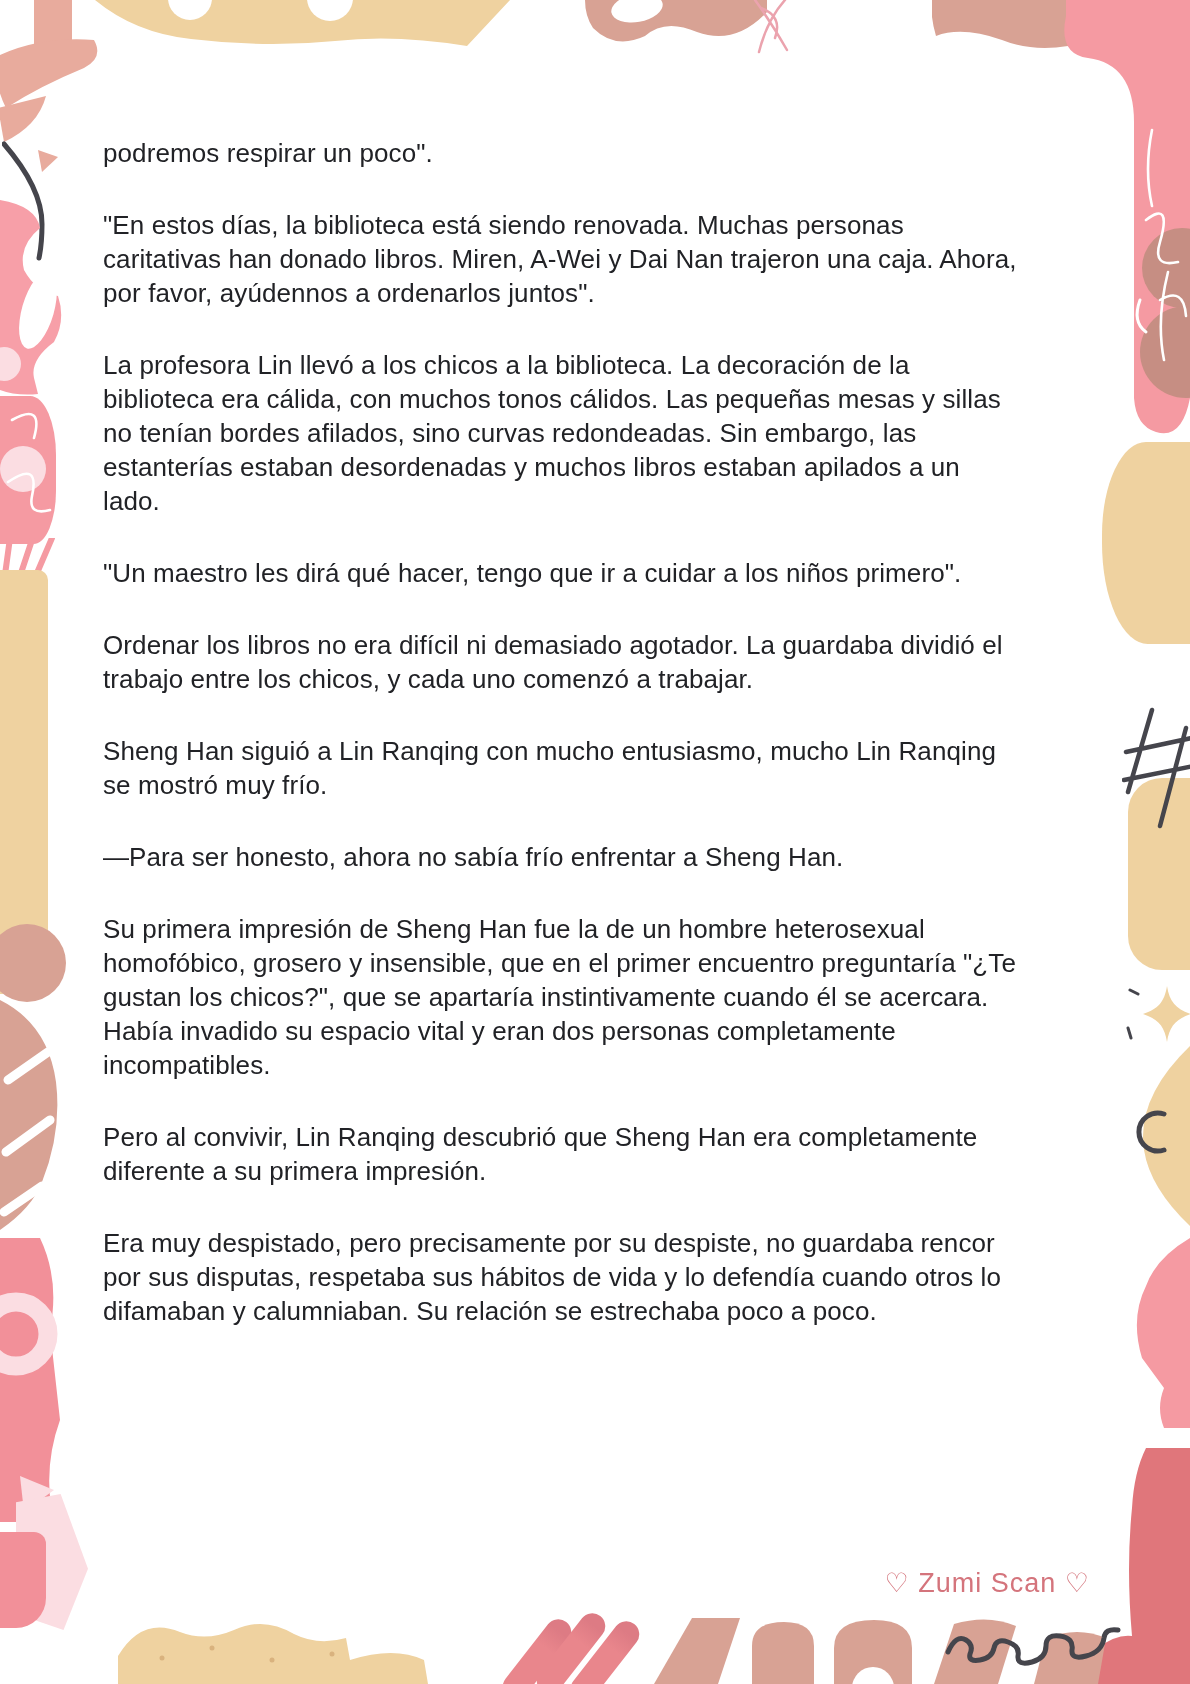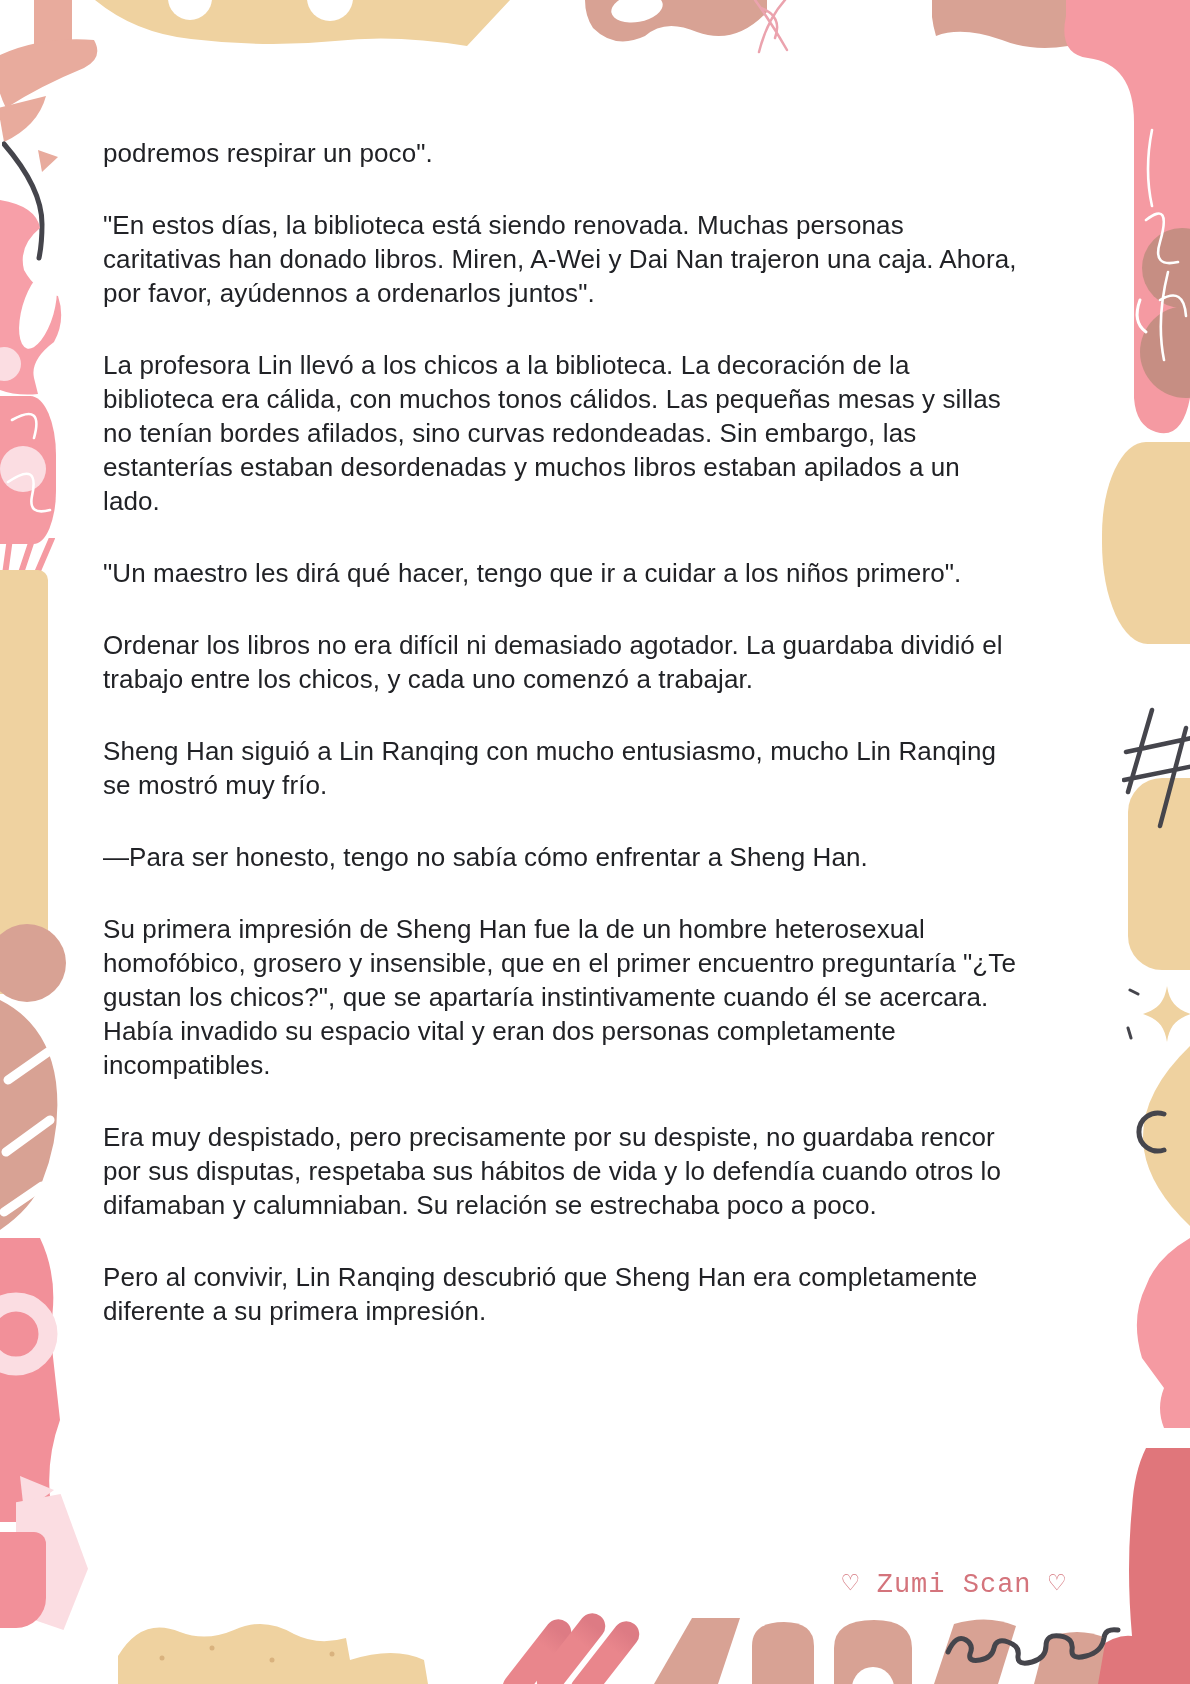--- a/index.html
+++ b/index.html
@@ -25,27 +25,26 @@
   }
   .content p {
     font-size: 26px;
     line-height: 34px;
     margin: 0 0 38px 0;
     letter-spacing: 0.1px;
   }
   .credit {
     position: absolute;
     top: 1567px;
-    right: 124px;
+    right: 100px;
     z-index: 3;
     font-size: 27px;
     color: #d4747c;
     letter-spacing: 1px;
     white-space: nowrap;
-    font-family: Liberation Mono, monospace;
   }
   
   .pink-left-2   { left:0; top:396px; width:56px; height:148px; background:#f59aa2; border-radius:0 46% 40% 0 / 0 40% 36% 0; }
   .lp-circle-2   { left:0; top:446px; width:46px; height:46px; background:#fbdde2; border-radius:50%; }
   .tan-left-band { left:0; top:570px; width:48px; height:424px; background:#efd2a0; border-radius:0 10px 14px 0; }
   .rose-circle-left { left:-12px; top:924px; width:78px; height:78px; background:#d8a294; border-radius:50%; }
   .lightpink-block { left:16px; top:1494px; width:72px; height:136px; background:#fbdde2;
                      clip-path: polygon(0 6%, 62% 0, 100% 55%, 66% 100%, 0 88%); }
   .coral-left-bottom { left:0; top:1532px; width:46px; height:96px; background:#f29099; border-radius:0 12px 30px 0; }
   .tan-right-1 { left:1102px; top:442px; width:88px; height:202px; background:#efd2a0; border-radius:50% 0 0 52% / 46% 0 0 50%; }
@@ -197,19 +196,19 @@
 
 </div>
 
 <div class="content">
   <p>podremos respirar un poco".</p>
   <p>"En estos días, la biblioteca está siendo renovada. Muchas personas caritativas han donado libros. Miren, A-Wei y Dai Nan trajeron una caja. Ahora, por favor, ayúdennos a ordenarlos juntos".</p>
   <p>La profesora Lin llevó a los chicos a la biblioteca. La decoración de la biblioteca era cálida, con muchos tonos cálidos. Las pequeñas mesas y sillas no tenían bordes afilados, sino curvas redondeadas. Sin embargo, las estanterías estaban desordenadas y muchos libros estaban apilados a un lado.</p>
   <p>"Un maestro les dirá qué hacer, tengo que ir a cuidar a los niños primero".</p>
   <p>Ordenar los libros no era difícil ni demasiado agotador. La guardaba dividió el trabajo entre los chicos, y cada uno comenzó a trabajar.</p>
   <p>Sheng Han siguió a Lin Ranqing con mucho entusiasmo, mucho Lin Ranqing se mostró muy frío.</p>
-  <p>—Para ser honesto, tengo no sabía cómo enfrentar a Sheng Han.</p>
+  <p>—Para ser honesto, ahora no sabía frío enfrentar a Sheng Han.</p>
   <p>Su primera impresión de Sheng Han fue la de un hombre heterosexual homofóbico, grosero y insensible, que en el primer encuentro preguntaría "¿Te gustan los chicos?", que se apartaría instintivamente cuando él se acercara. Había invadido su espacio vital y eran dos personas completamente incompatibles.</p>
+  <p>Pero al convivir, Lin Ranqing descubrió que Sheng Han era completamente diferente a su primera impresión.</p>
   <p>Era muy despistado, pero precisamente por su despiste, no guardaba rencor por sus disputas, respetaba sus hábitos de vida y lo defendía cuando otros lo difamaban y calumniaban. Su relación se estrechaba poco a poco.</p>
-  <p>Pero al convivir, Lin Ranqing descubrió que Sheng Han era completamente diferente a su primera impresión.</p>
 </div>
 
 <div class="credit">♡ Zumi Scan ♡</div>
 
 </body></html>

